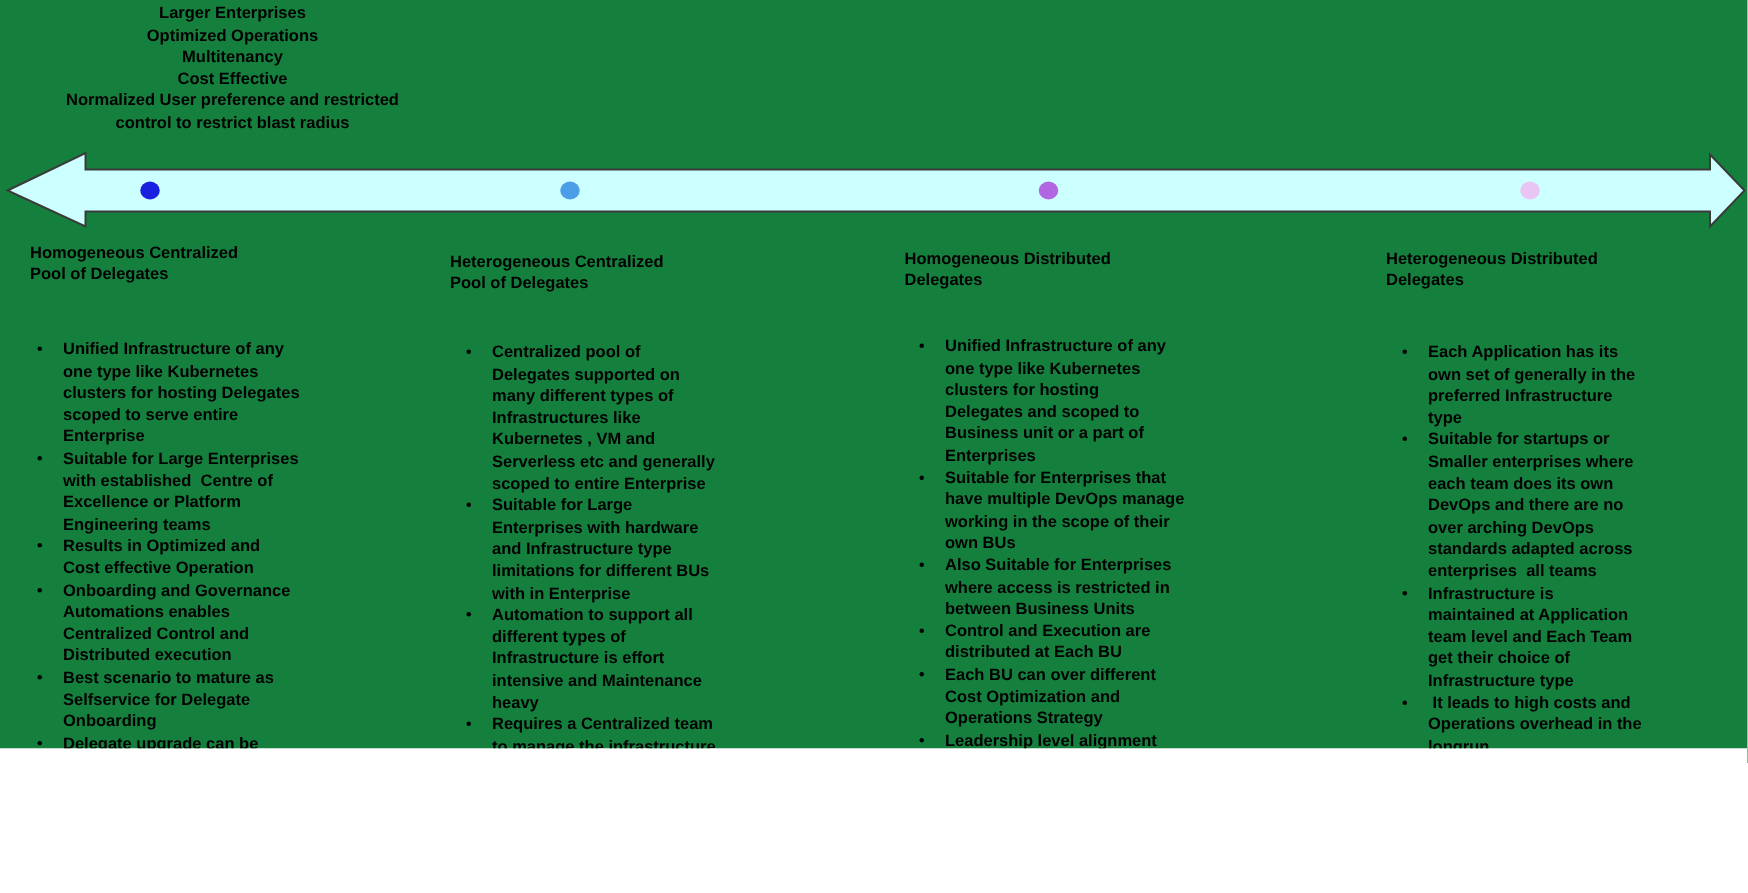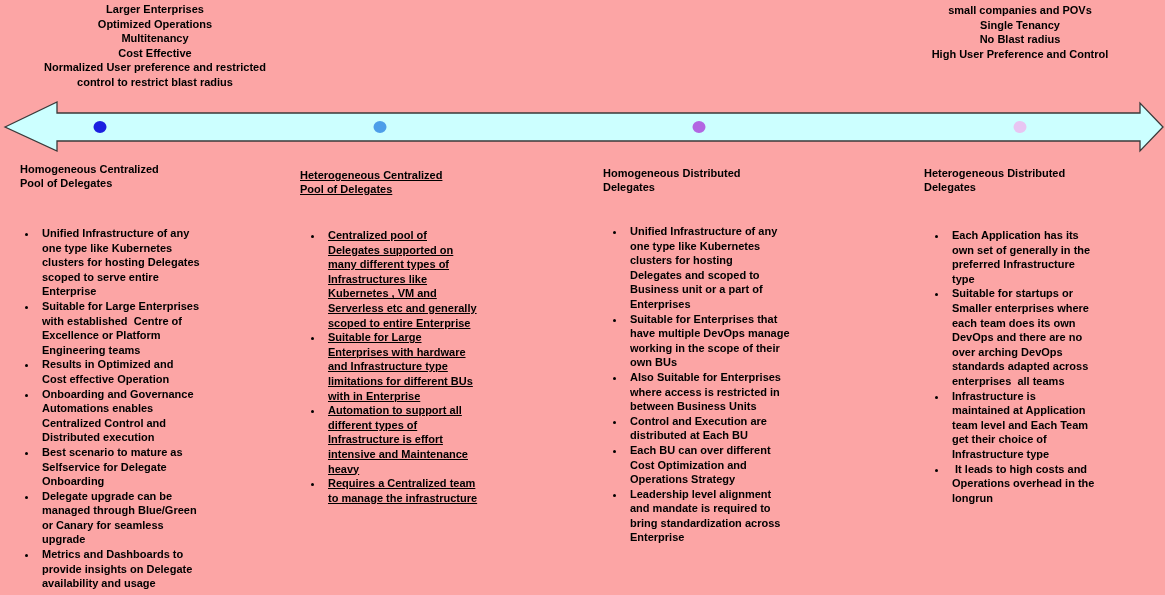--- a/index.html
+++ b/index.html
@@ -1,20 +1,20 @@
 <!DOCTYPE html>
 <html><head>
 <meta charset="utf-8">
 <style>
   html, body { margin: 0; padding: 0; background: #ffffff; }
   .canvas {
     position: relative;
     width: 1165px;
-    height: 595px;
-    background: #fca5a5;
+    height: 499px;
+    background: #15803d;
     font-family: "Liberation Sans", "DejaVu Sans", sans-serif;
     font-weight: bold;
     color: #000000;
     overflow: hidden;
   }
   .top-label {
     position: absolute;
     white-space: pre-line;
     text-align: center;
     font-size: 11px;
@@ -31,44 +31,40 @@
     line-height: 14px;
   }
   .col-bullets {
     margin: 0;
     font-size: 11px;
     line-height: 14.6px;
     list-style: disc outside;
   }
   .col-bullets li { padding-left: 4px; white-space: pre; }
   .col-1 { left: 20px;  top: 162px; width: 195px; }
-  .col-2 { left: 300px; top: 168px; width: 192px; text-decoration: underline; }
+  .col-2 { left: 300px; top: 168px; width: 192px; }
   .col-3 { left: 603px; top: 166px; width: 192px; }
   .col-4 { left: 924px; top: 166px; width: 192px; }
   .col-1 .col-bullets { margin-top: 36px; padding-left: 18px; }
   .col-2 .col-bullets { margin-top: 32px; padding-left: 24px; }
   .col-3 .col-bullets { margin-top: 30px; padding-left: 23px; }
   .col-4 .col-bullets { margin-top: 34px; padding-left: 24px; }
 </style>
 </head>
 <body>
 
 <div class="canvas">
 
   <div class="top-label left">Larger Enterprises
 Optimized Operations
 Multitenancy
 Cost Effective
 Normalized User preference and restricted
 control  to restrict blast radius</div>
 
-  <div class="top-label right">small companies and POVs
-Single Tenancy
-No Blast radius
-High User Preference and Control</div>
 
   <svg class="arrow-svg" width="1165" height="595" viewBox="0 0 1165 595">
     <path d="M5,127 L57,102 L57,113 L1140,113 L1140,103 L1163,127 L1140,151 L1140,141 L57,141 L57,151 Z" stroke="#3a3a3a" stroke-width="1.3" stroke-linejoin="miter" fill="#ccffff"></path>
     <ellipse cx="100" cy="127" rx="6.5" ry="6" fill="#1a1fe0"></ellipse>
     <ellipse cx="380" cy="127" rx="6.5" ry="6" fill="#4d9ee9"></ellipse>
     <ellipse cx="699" cy="127" rx="6.5" ry="6" fill="#b266e2"></ellipse>
     <ellipse cx="1020" cy="127" rx="6.5" ry="6" fill="#e8c5f2"></ellipse>
   </svg>
 
   <div class="col col-1">

